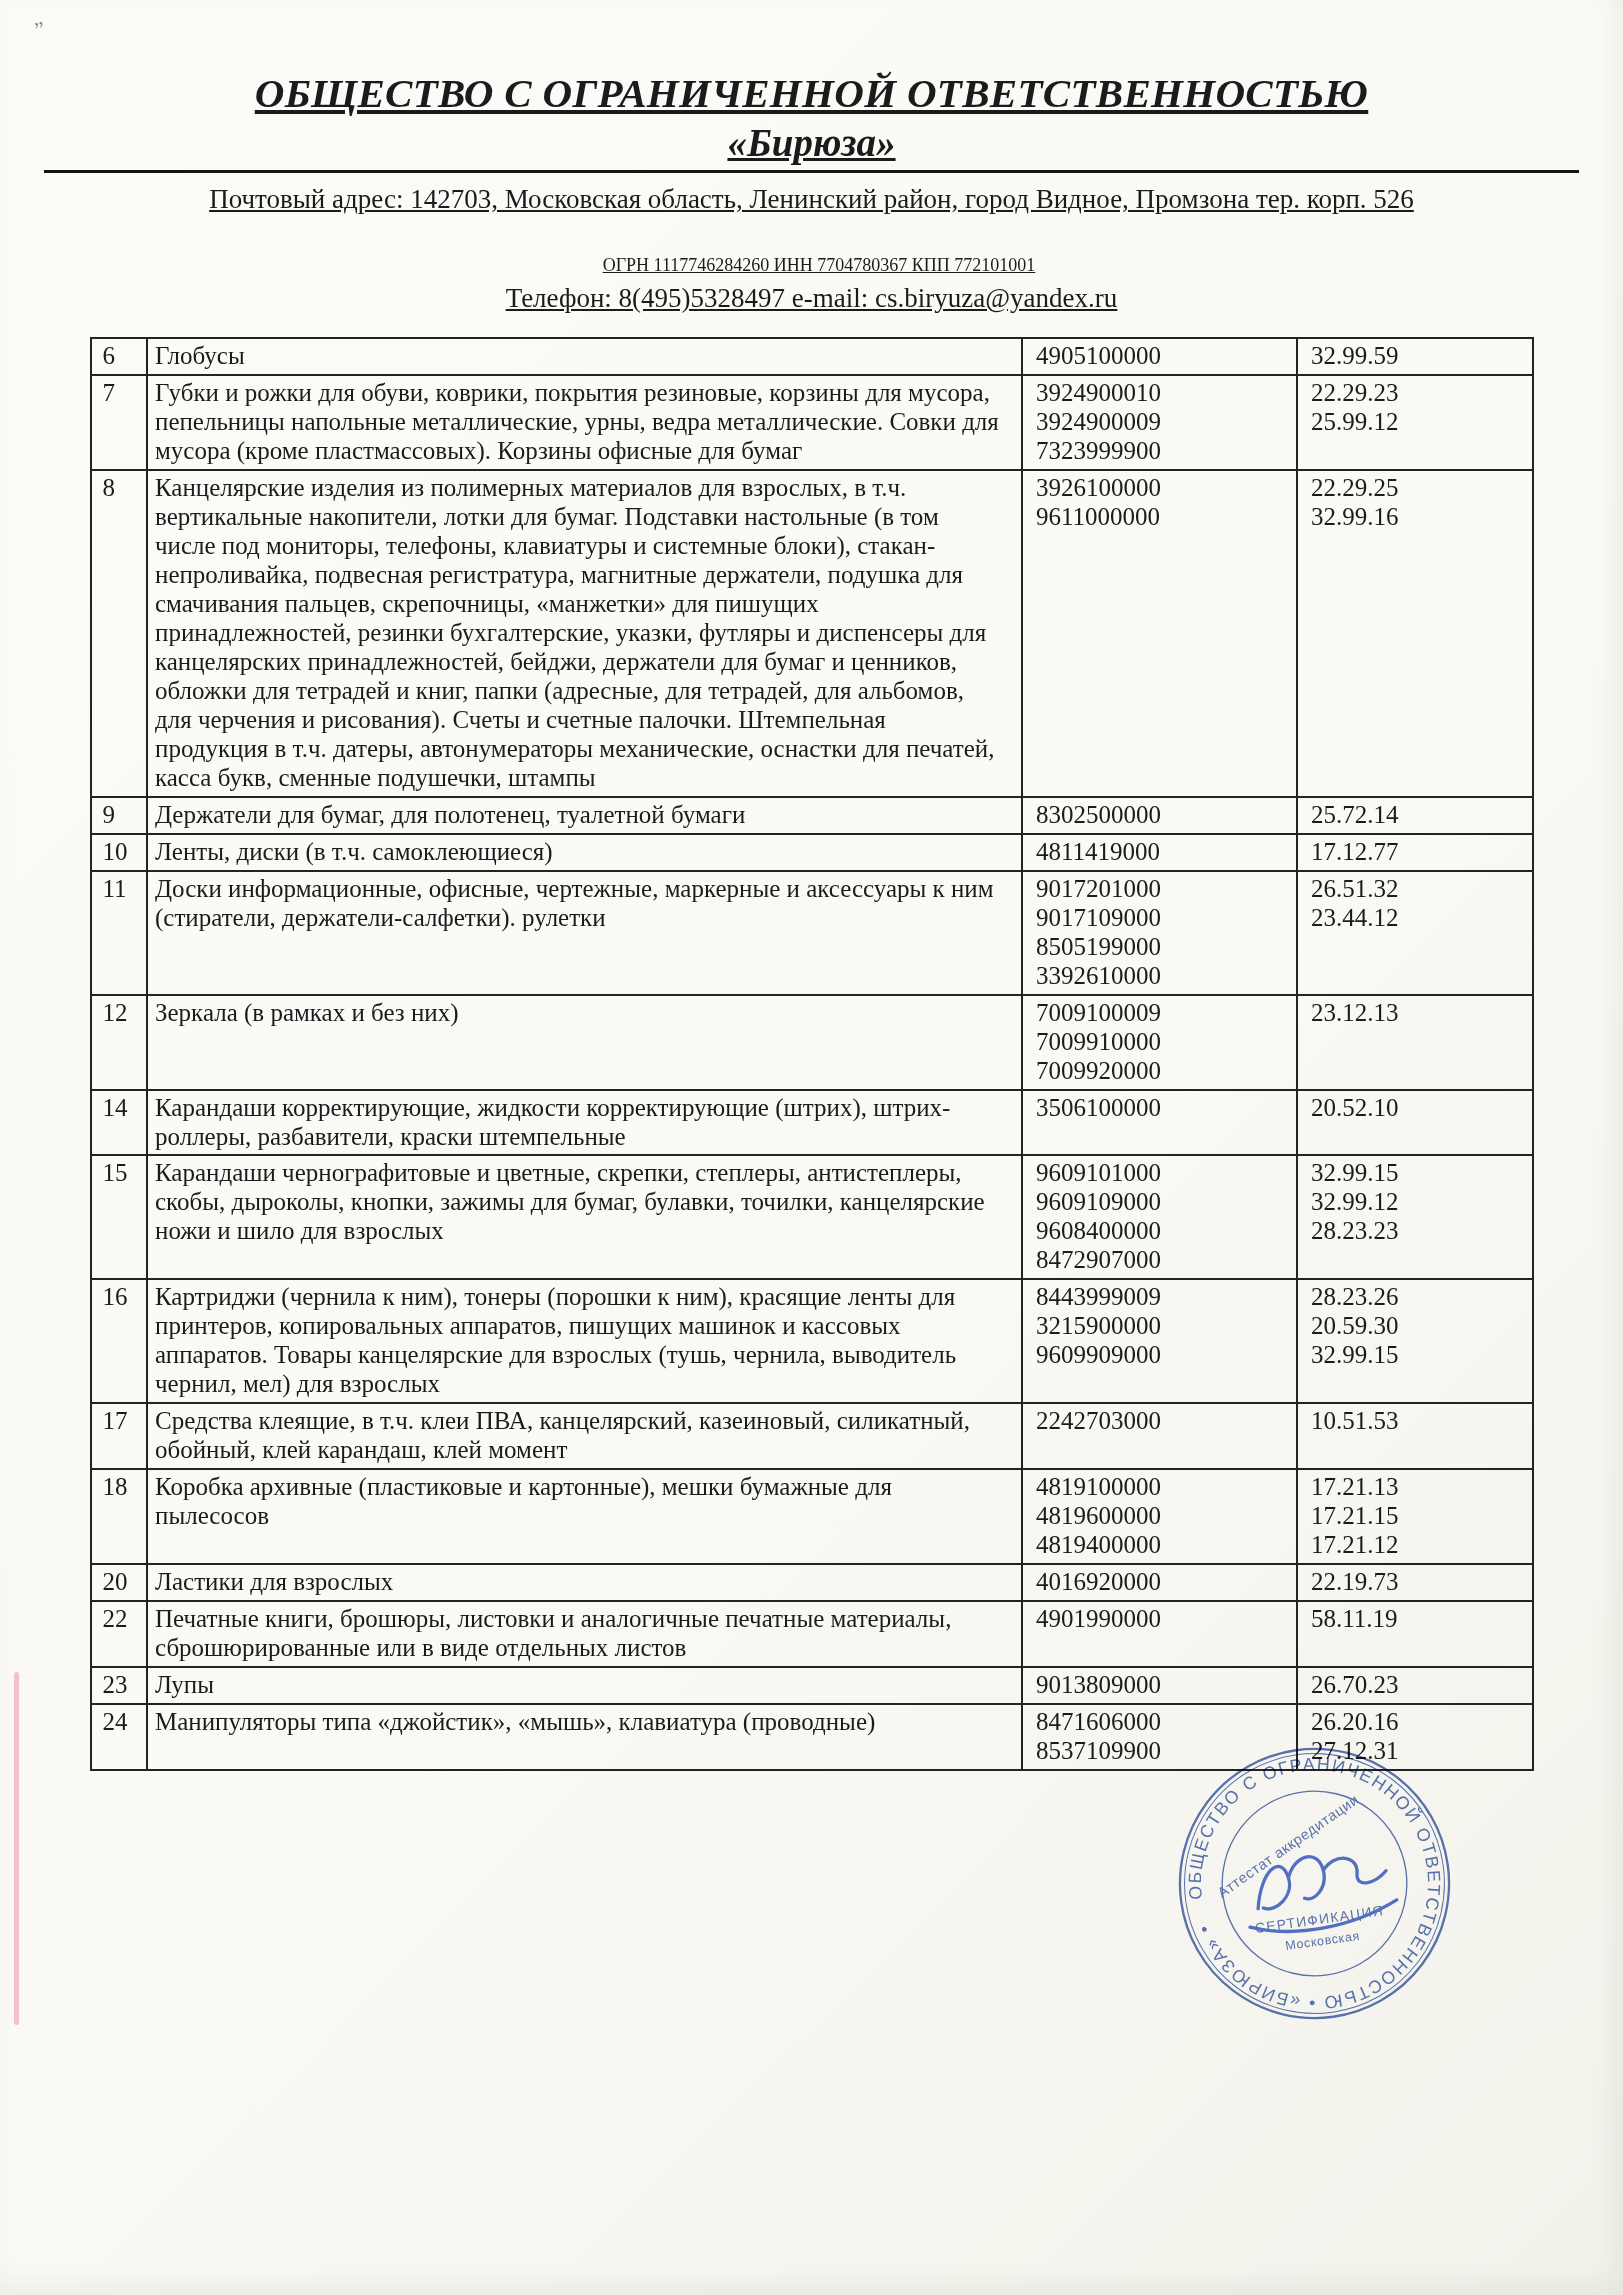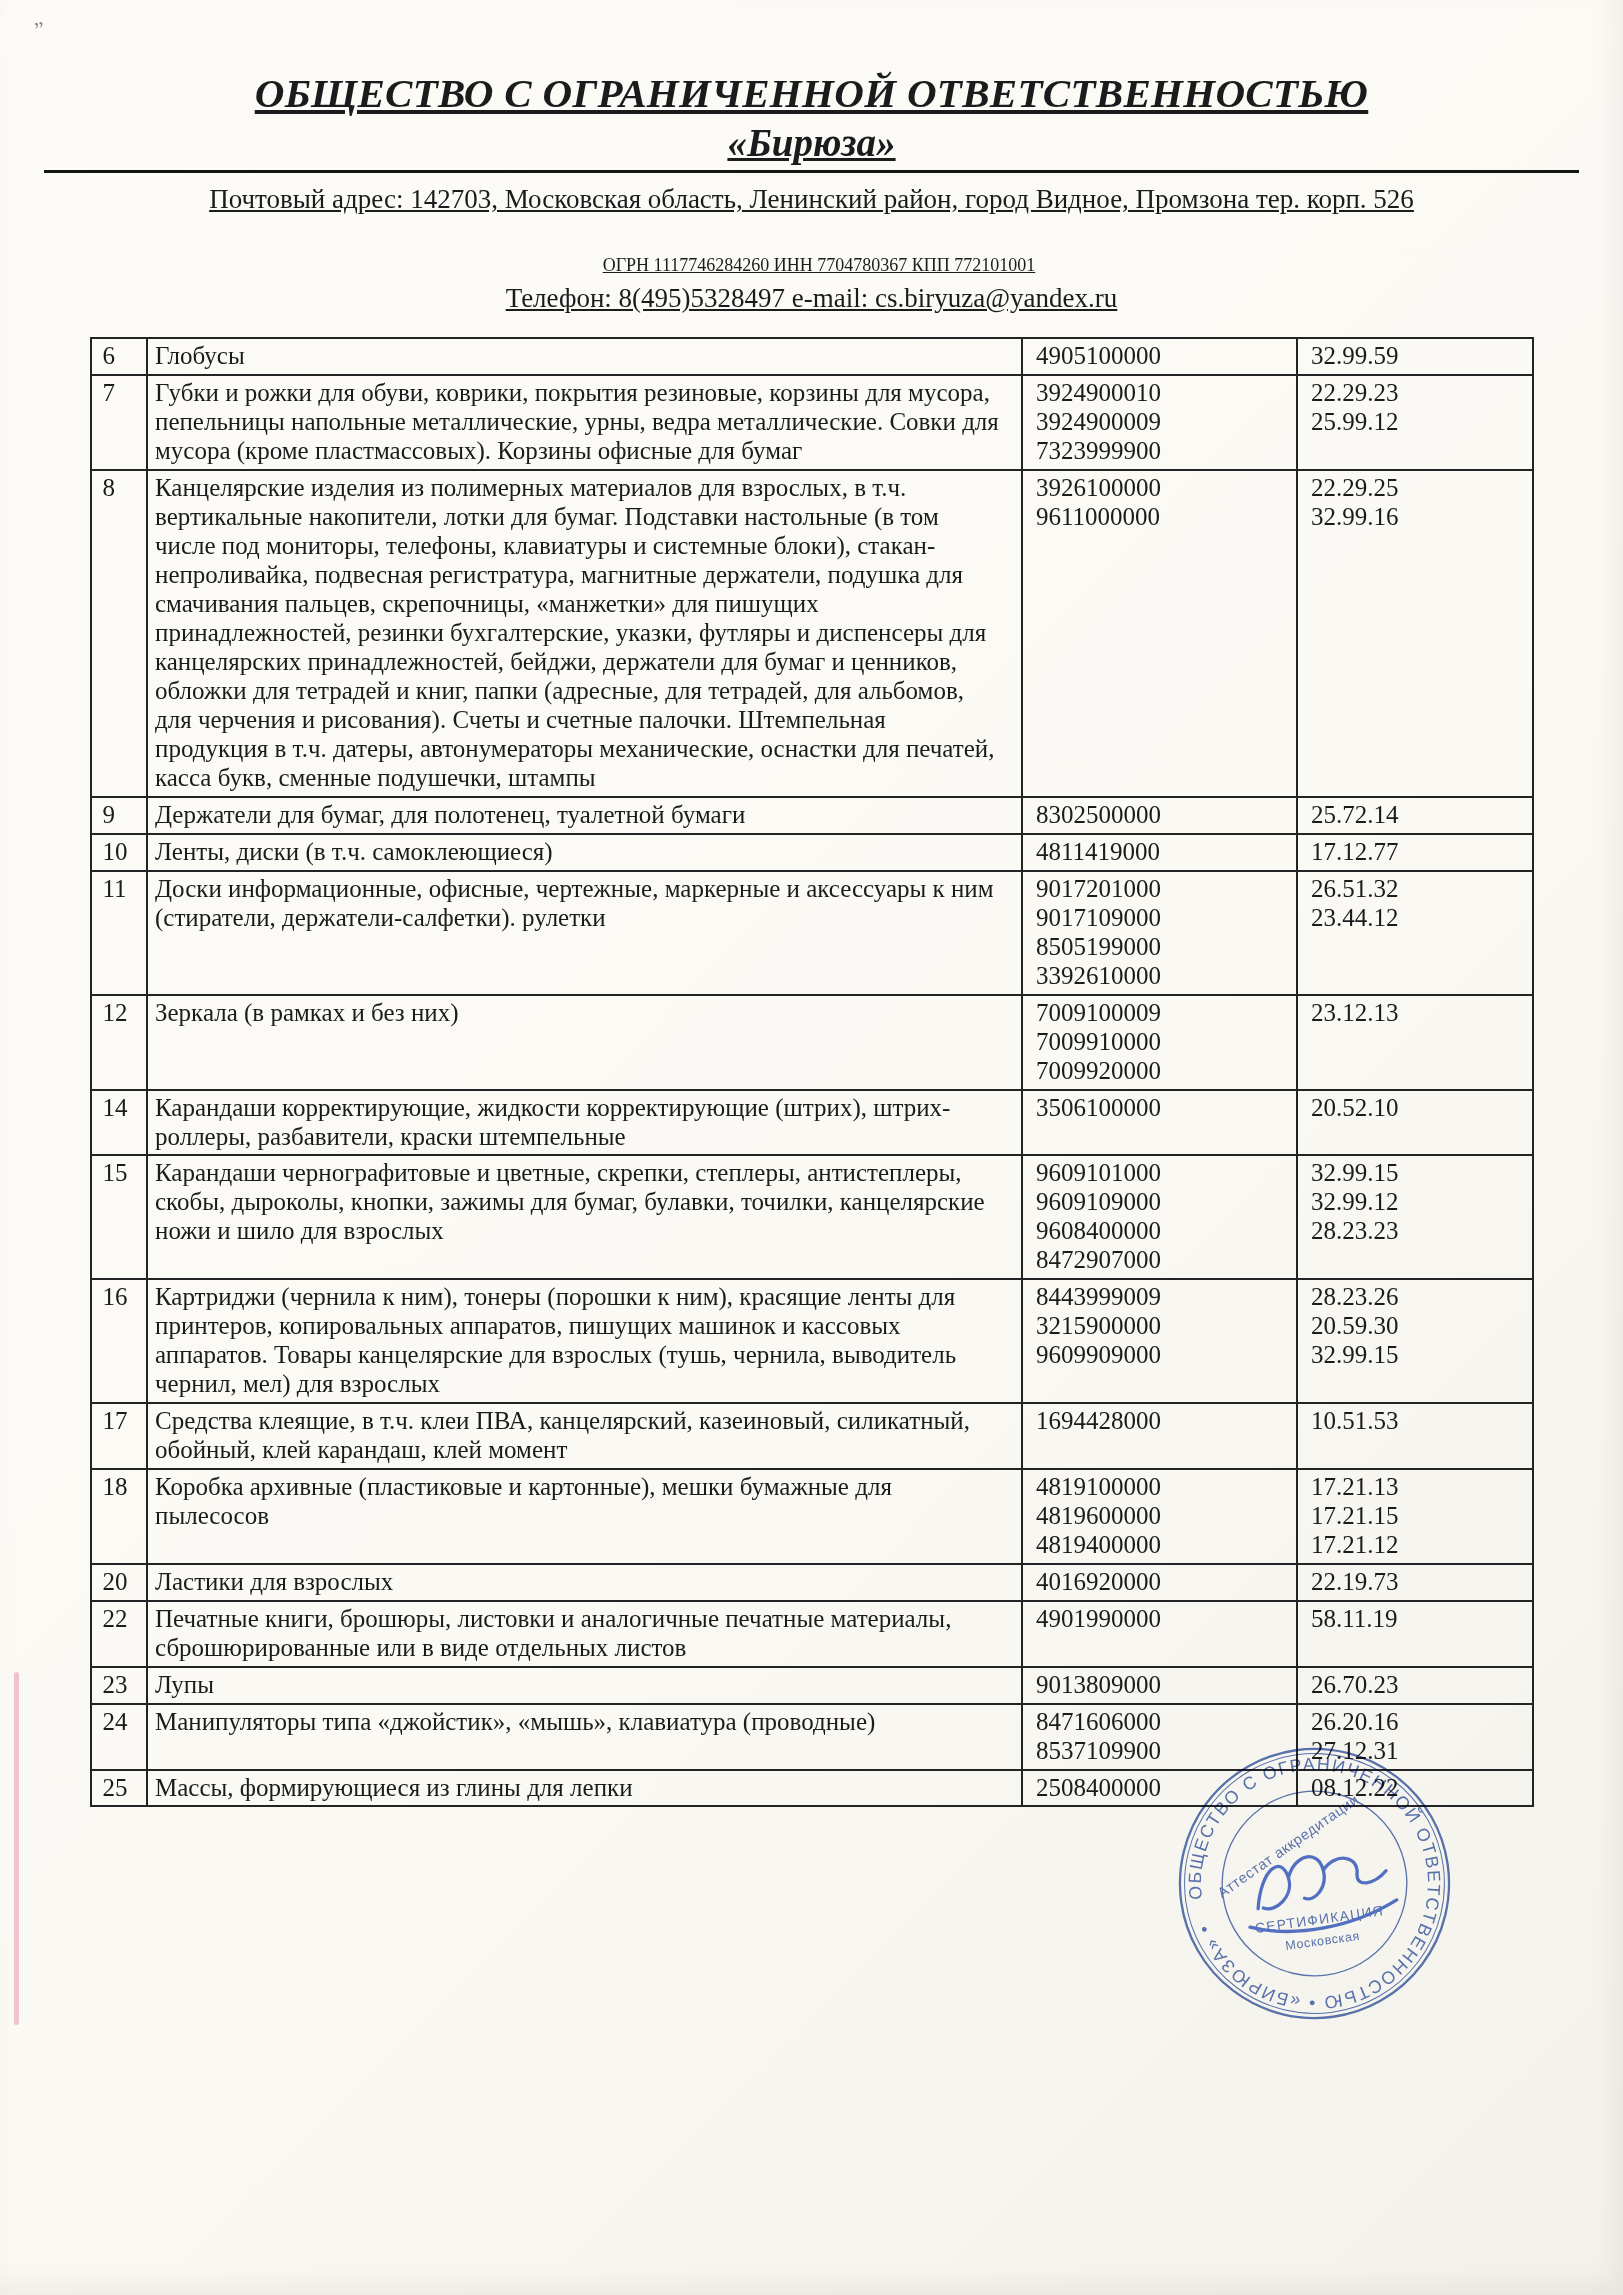--- a/index.html
+++ b/index.html
@@ -208,21 +208,21 @@
           <td class="col-okpd">
             <div>28.23.26</div>
             <div>20.59.30</div>
             <div>32.99.15</div>
           </td>
         </tr>
         <tr>
           <td class="col-num">17</td>
           <td class="col-desc">Средства клеящие, в т.ч. клеи ПВА, канцелярский, казеиновый, силикатный, обойный, клей карандаш, клей момент</td>
           <td class="col-tnved">
-            <div>1694428000</div>
+            <div>2242703000</div>
           </td>
           <td class="col-okpd">
             <div>10.51.53</div>
           </td>
         </tr>
         <tr>
           <td class="col-num">18</td>
           <td class="col-desc">Коробка архивные (пластиковые и картонные), мешки бумажные для пылесосов</td>
           <td class="col-tnved">
             <div>4819100000</div>
@@ -268,30 +268,20 @@
         <tr>
           <td class="col-num">24</td>
           <td class="col-desc">Манипуляторы типа «джойстик», «мышь», клавиатура (проводные)</td>
           <td class="col-tnved">
             <div>8471606000</div>
             <div>8537109900</div>
           </td>
           <td class="col-okpd">
             <div>26.20.16</div>
             <div>27.12.31</div>
-          </td>
-        </tr>
-        <tr>
-          <td class="col-num">25</td>
-          <td class="col-desc">Массы, формирующиеся из глины для лепки</td>
-          <td class="col-tnved">
-            <div>2508400000</div>
-          </td>
-          <td class="col-okpd">
-            <div>08.12.22</div>
           </td>
         </tr>
       </tbody>
   </table>
 
   <div class="stamp">
     <svg viewBox="0 0 420 420" width="277" height="277" style="color: rgb(55, 87, 166);">
       <defs>
         <path id="ringPath" d="M 210,210 m -172,0 a 172,172 0 1,1 344,0 a 172,172 0 1,1 -344,0"></path>
       </defs>

